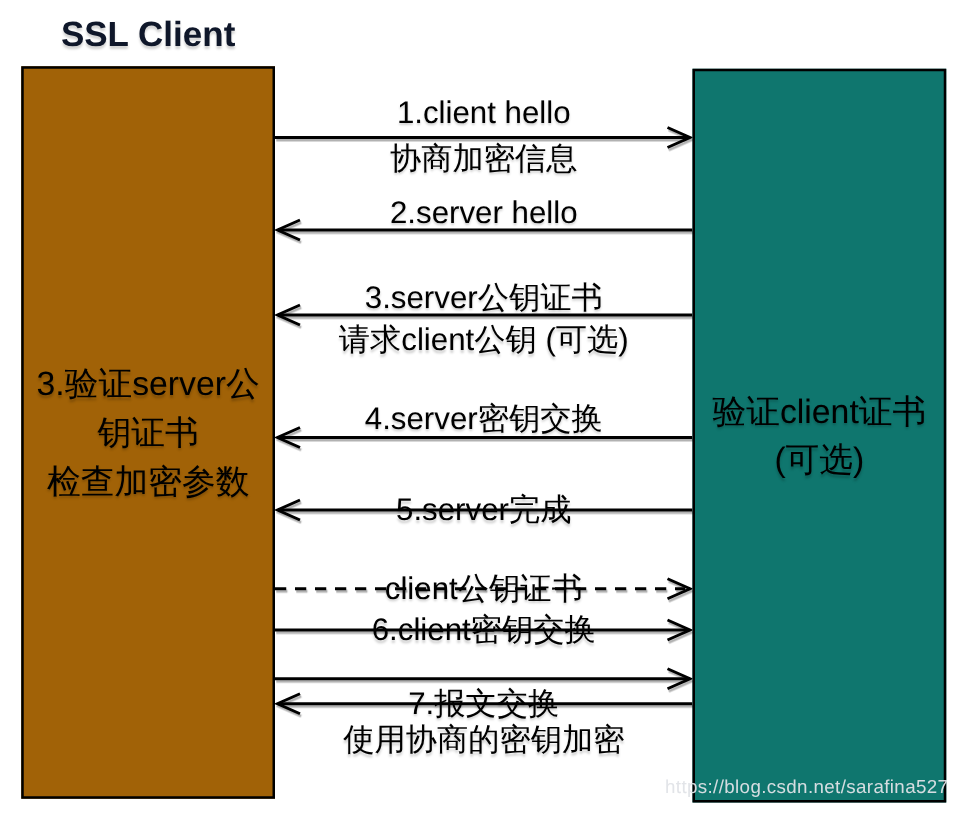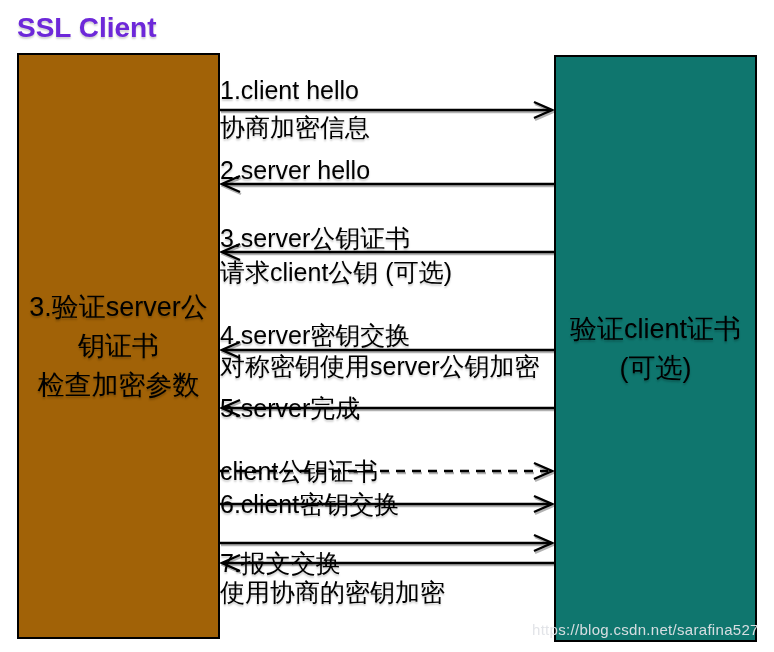--- a/index.html
+++ b/index.html
@@ -6,24 +6,24 @@
   .stage{
     position:relative;
     width:774px;height:652px;
     background:#fff;
     font-family:"Liberation Sans","DejaVu Sans",sans-serif;
     overflow:hidden;
   }
   .actor-title{
     position:absolute;
     width:203px;
-    text-align:left;
+    text-align:center;
     font-size:28px;
     font-weight:600;
-    color:#6d28d9;
+    color:#0f172a;
     text-shadow:0 2px 2px rgba(0,0,0,0.18);
     white-space:nowrap;
   }
   .actor-box{
     position:absolute;
     width:199px;
     border:2px solid #000;
     display:flex;
     flex-direction:column;
     align-items:center;
@@ -44,20 +44,21 @@
     position:absolute;
     left:220px;
     width:334px;
     height:24px;
   }
   .arrow svg{display:block;filter:drop-shadow(1px 2px 0.5px rgba(0,0,0,0.30));}
   .msg-label{
     position:absolute;
     left:220px;
     width:334px;
+    text-align:center;
     font-size:25px;
     line-height:31px;
     color:#000;
     white-space:nowrap;
     text-shadow:0 2px 2px rgba(0,0,0,0.20);
   }
   .watermark{
     position:absolute;
     left:532px;
     top:621px;
@@ -113,21 +114,20 @@
   <div class="msg-label" style="top:223px">3.server公钥证书</div>
   <div class="msg-label" style="top:257px">请求client公钥 (可选)</div>
 
   <div class="arrow" style="top:338px">
     <svg width="334" height="24">
       <line x1="3" y1="12" x2="334" y2="12" stroke="#000" stroke-width="2.4"></line>
       <polyline points="20,4 2,12 20,20" fill="none" stroke="#000" stroke-width="2.4"></polyline>
     </svg>
   </div>
   <div class="msg-label" style="top:320px">4.server密钥交换</div>
-  <div class="msg-label" style="top:351px">对称密钥使用server公钥加密</div>
 
   <div class="arrow" style="top:396px">
     <svg width="334" height="24">
       <line x1="3" y1="12" x2="334" y2="12" stroke="#000" stroke-width="2.4"></line>
       <polyline points="20,4 2,12 20,20" fill="none" stroke="#000" stroke-width="2.4"></polyline>
     </svg>
   </div>
   <div class="msg-label" style="top:393px">5.server完成</div>
 
   <div class="arrow" style="top:459px">

